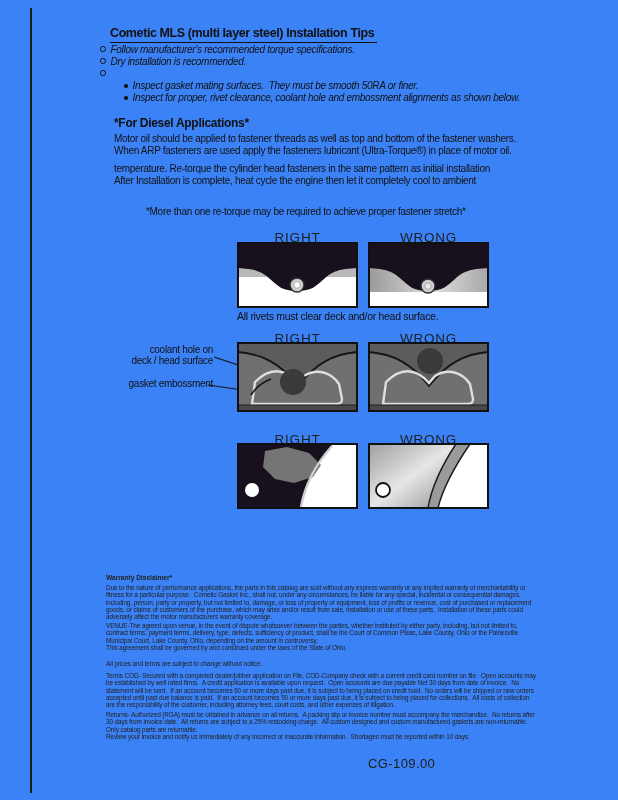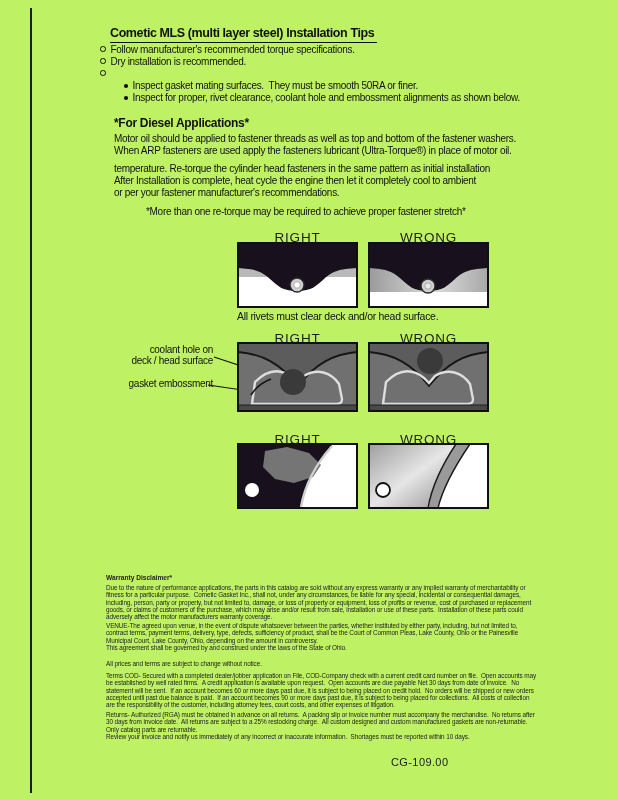--- a/index.html
+++ b/index.html
@@ -1,28 +1,28 @@
 <!DOCTYPE html>
 <html><head>
 <meta charset="utf-8">
 <style>
   html,body{margin:0;padding:0;background:#ffffff;}
   .page{
-    position:relative;width:618px;height:800px;background:#bef264;overflow:hidden;
+    position:relative;width:618px;height:800px;background:#3b82f6;overflow:hidden;
     font-family:"Liberation Sans","DejaVu Sans",sans-serif;color:#111;
   }
   .abs{position:absolute;}
   .line{white-space:pre;}
   
   .edge-line{left:30px;top:8px;width:2px;height:785px;background:#1c1c1c;}
   
   .title{left:110px;top:26px;font-size:12.5px;font-weight:bold;letter-spacing:-0.4px;
          border-bottom:1.5px solid #111;padding:0 3px 2px 0;}
   
-  .tips{left:100px;top:44px;font-size:10px;letter-spacing:-0.3px;}
+  .tips{left:100px;top:44px;font-size:10px;letter-spacing:-0.3px;font-style:italic;}
   .tips .row{height:12px;line-height:12px;}
   .sub{margin-left:24px;}
   .b-marker{display:inline-block;width:3.5px;height:3.5px;border:1px solid #111;border-radius:50%;
             margin-right:5px;vertical-align:1.5px;}
   .sb-marker{display:inline-block;width:3.5px;height:3.5px;background:#111;border-radius:50%;
              margin-right:5px;vertical-align:1.5px;}
   
   .diesel-h{left:114px;top:116px;font-size:12px;font-weight:bold;letter-spacing:-0.3px;}
   .body-block{font-size:10px;letter-spacing:-0.3px;}
   .body-block .line{height:11.8px;line-height:11.8px;}
@@ -35,21 +35,21 @@
   .cap{left:237px;font-size:10.5px;letter-spacing:-0.3px;}
   .cap .line{height:11px;line-height:11px;}
   .panel{width:121px;height:66px;} .panel2{width:121px;height:70px;}
   .pr{left:237px;} .pw{left:368px;}
   .ann{font-size:10px;letter-spacing:-0.3px;text-align:right;width:96px;left:117px;}
   .ann .line{height:11px;line-height:11px;}
   
   .w-h{left:106px;top:574px;font-size:6.6px;font-weight:bold;letter-spacing:0;color:#222;}
   .wp{left:106px;font-size:6.4px;letter-spacing:-0.1px;color:#222;}
   .wp .line{height:7.3px;line-height:7.3px;}
-  .cg{left:391px;top:756px;font-size:11px;letter-spacing:0.4px;color:#1c1c1c;}
+  .cg{left:368px;top:756px;font-size:13px;letter-spacing:0.4px;color:#1c1c1c;}
   svg{display:block;}
 </style>
 </head>
 <body>
 
 <div class="page">
 
   <div class="abs edge-line"></div>
 
   <div class="abs title">Cometic MLS (multi layer steel) Installation Tips</div>
@@ -65,21 +65,20 @@
   <div class="abs diesel-h">*For Diesel Applications*</div>
 
   <div class="abs body-block p1">
     <div class="line">Motor oil should be applied to fastener threads as well as top and bottom of the fastener washers.</div>
     <div class="line">When ARP fasteners are used apply the fasteners lubricant (Ultra-Torque®) in place of motor oil.</div>
   </div>
 
   <div class="abs body-block p2">
     <div class="line">temperature. Re-torque the cylinder head fasteners in the same pattern as initial installation</div>
     <div class="line">After Installation is complete, heat cycle the engine then let it completely cool to ambient</div>
-    <div class="line">or per your fastener manufacturer's recommendations.</div>
   </div>
 
   <div class="abs note">*More than one re-torque may be required to achieve proper fastener stretch*</div>
 
   <div class="abs rw r" style="top:230px">RIGHT</div>
   <div class="abs rw w" style="top:230px">WRONG</div>
 
   <div class="abs pr" style="top:242px">
     <svg class="panel" viewBox="0 0 121 66">
       <rect x="1" y="1" width="119" height="64" fill="#ffffff"></rect>

